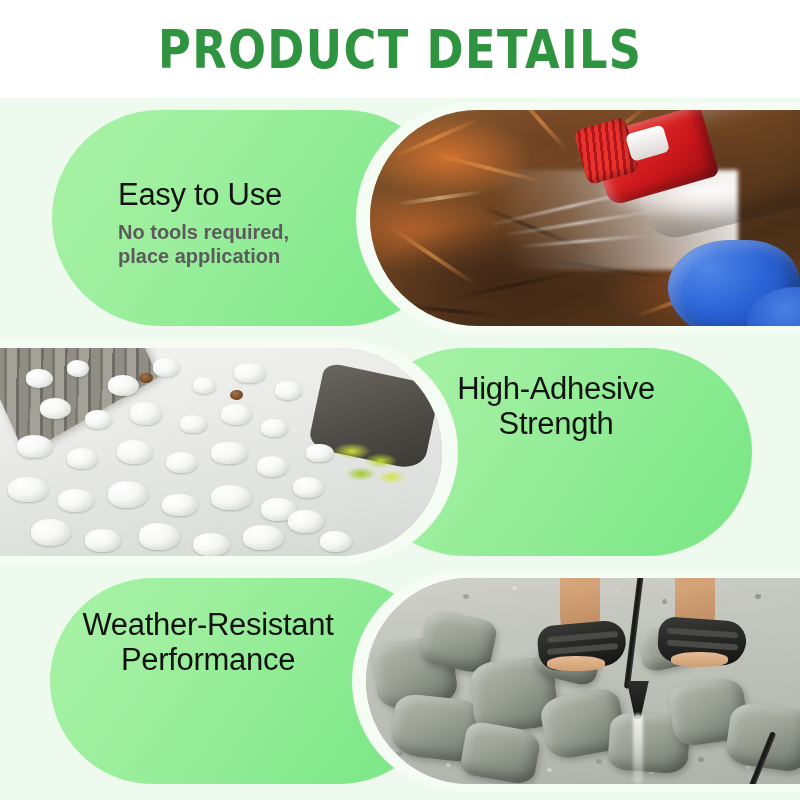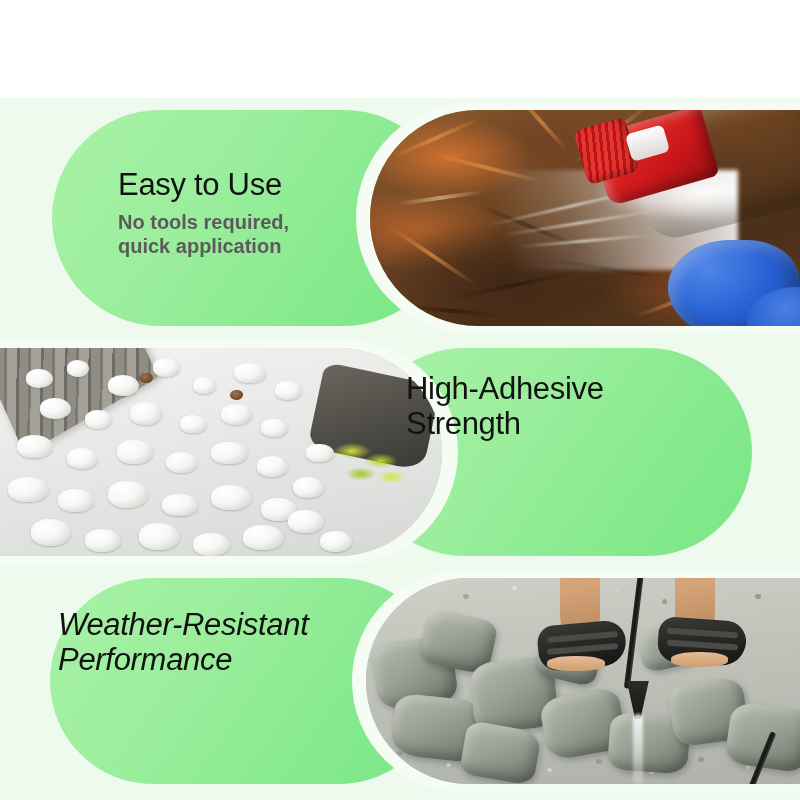--- a/index.html
+++ b/index.html
@@ -84,21 +84,21 @@
   }
   .subheading {
     color:#5c5a5c;
     font-size:20px;
     font-weight:bold;
     line-height:1.2;
     margin-top:7px;
     white-space:pre-line;
   }
   .align-left   { text-align:left; }
-  .align-center { }
+  .align-center { text-align:center; }
 
   
   .mulch-base {
     position:absolute; inset:0;
     background:
       radial-gradient(ellipse 120px 60px at 18% 22%, rgba(222,118,48,.85), transparent 70%),
       radial-gradient(ellipse 150px 70px at 42% 15%, rgba(112,66,36,.9), transparent 72%),
       radial-gradient(ellipse 140px 70px at 70% 30%, rgba(90,54,30,.85), transparent 70%),
       radial-gradient(ellipse 170px 80px at 30% 78%, rgba(62,38,22,.9), transparent 72%),
       radial-gradient(ellipse 160px 70px at 78% 82%, rgba(150,78,36,.8), transparent 70%),
@@ -270,20 +270,23 @@
     border-radius:6px;
   }
 </style>
 </head>
 <body>
 
 <div id="page">
 
   <div class="backdrop"></div>
 
+  <div class="title-bar">
+    <div class="title">PRODUCT DETAILS</div>
+  </div>
 
   <div class="card">
 
     <div class="green-panel green-pill" style="left:52px; top:110px; width:400px; height:216px;"></div>
 
     <div class="photo-ring ring-left" style="left:356px; top:102px; width:452px; height:232px;"></div>
 
     <div class="photo photo-left-round" style="left:370px; top:110px; width:438px; height:216px;">
       <div class="mulch-base"></div>
       <div class="mulch-strands">
@@ -305,24 +308,24 @@
       <div class="spray-streak" style="left:30%; top:52%; width:36%; transform:rotate(-9deg);"></div>
       <div class="spray-streak" style="left:34%; top:60%; width:30%; transform:rotate(-5deg);"></div>
       <div class="sprayer-body"></div>
       <div class="sprayer-nozzle" style="left:52%; top:4%; width:26%; height:34%;"></div>
       <div class="nozzle-cap" style="left:48%; top:6%; width:12%; height:26%;"></div>
       <div class="nozzle-white" style="left:59%; top:9%; width:9%; height:13%;"></div>
       <div class="glove"></div>
       <div class="glove2"></div>
     </div>
 
-    <div class="text-block align-left" style="left:118px; top:168px; width:250px;">
+    <div class="text-block align-left" style="left:118px; top:178px; width:250px;">
       <div class="heading">Easy to Use</div>
       <div class="subheading">No tools required,
-quick application</div>
+place application</div>
     </div>
   </div>
 
   <div class="card">
 
     <div class="green-panel green-pill" style="left:360px; top:348px; width:392px; height:208px;"></div>
 
     <div class="photo-ring ring-right" style="left:-10px; top:340px; width:468px; height:224px;"></div>
 
     <div class="photo photo-right-round" style="left:-10px; top:348px; width:452px; height:208px;">
@@ -429,19 +432,19 @@
       <div class="sandal-strap" style="left:68%; top:25%; width:16%; transform:rotate(4deg);"></div>
       <div class="sandal-strap" style="left:68%; top:31%; width:16%; transform:rotate(4deg);"></div>
       <div class="toe" style="left:69%; top:36%; width:13%; height:7%;"></div>
 
       <div class="wand" style="left:60%; top:-4%; height:58%; transform:rotate(7deg);"></div>
       <div class="wand-tip" style="left:59%; top:50%;"></div>
       <div class="water-jet" style="left:60.5%; top:66%; height:34%;"></div>
       <div class="wand" style="left:89%; top:74%; height:30%; transform:rotate(22deg);"></div>
     </div>
 
-    <div class="text-block align-center" style="left:58px; top:608px; width:300px;font-style:italic;">
+    <div class="text-block align-center" style="left:58px; top:608px; width:300px;">
       <div class="heading">Weather-Resistant
 Performance</div>
     </div>
   </div>
 
 </div>
 
 </body></html>

